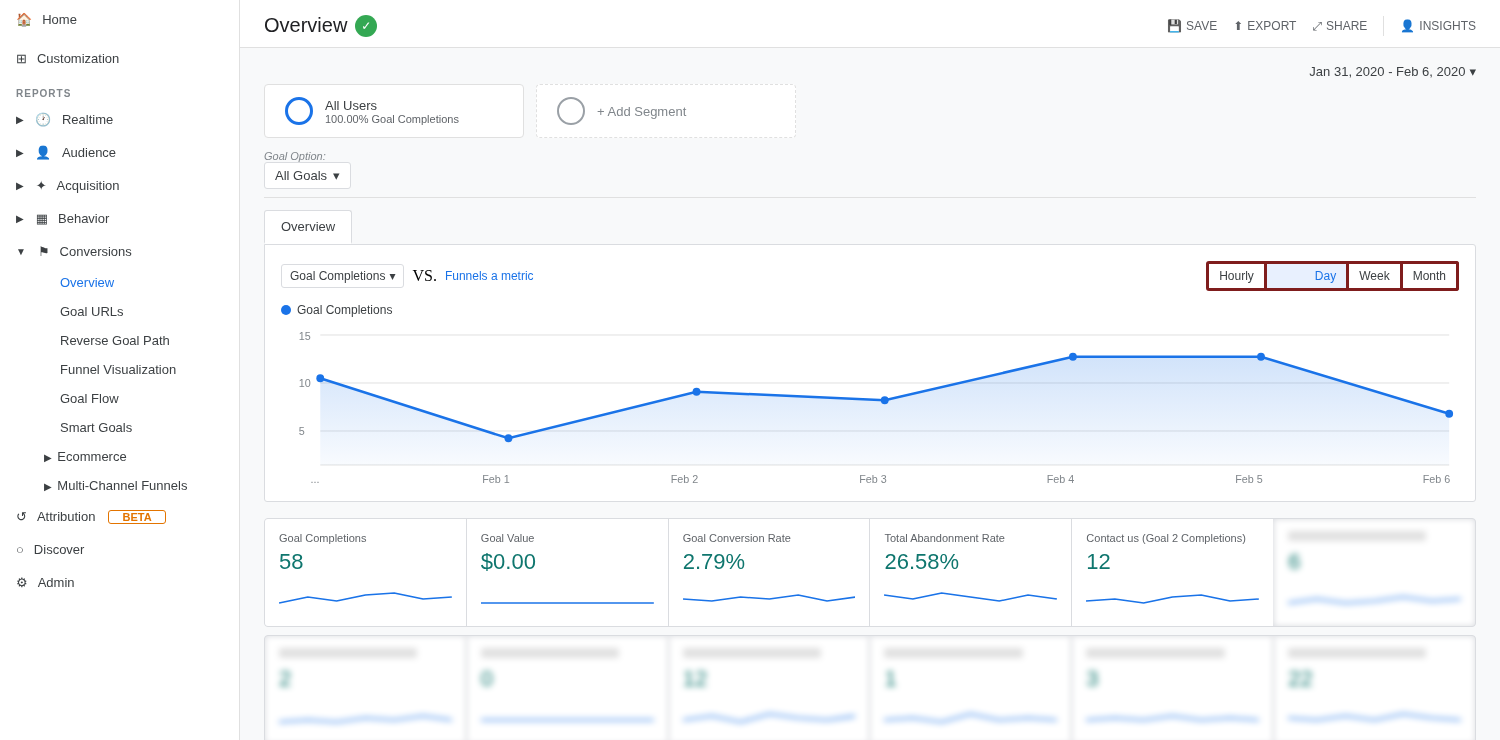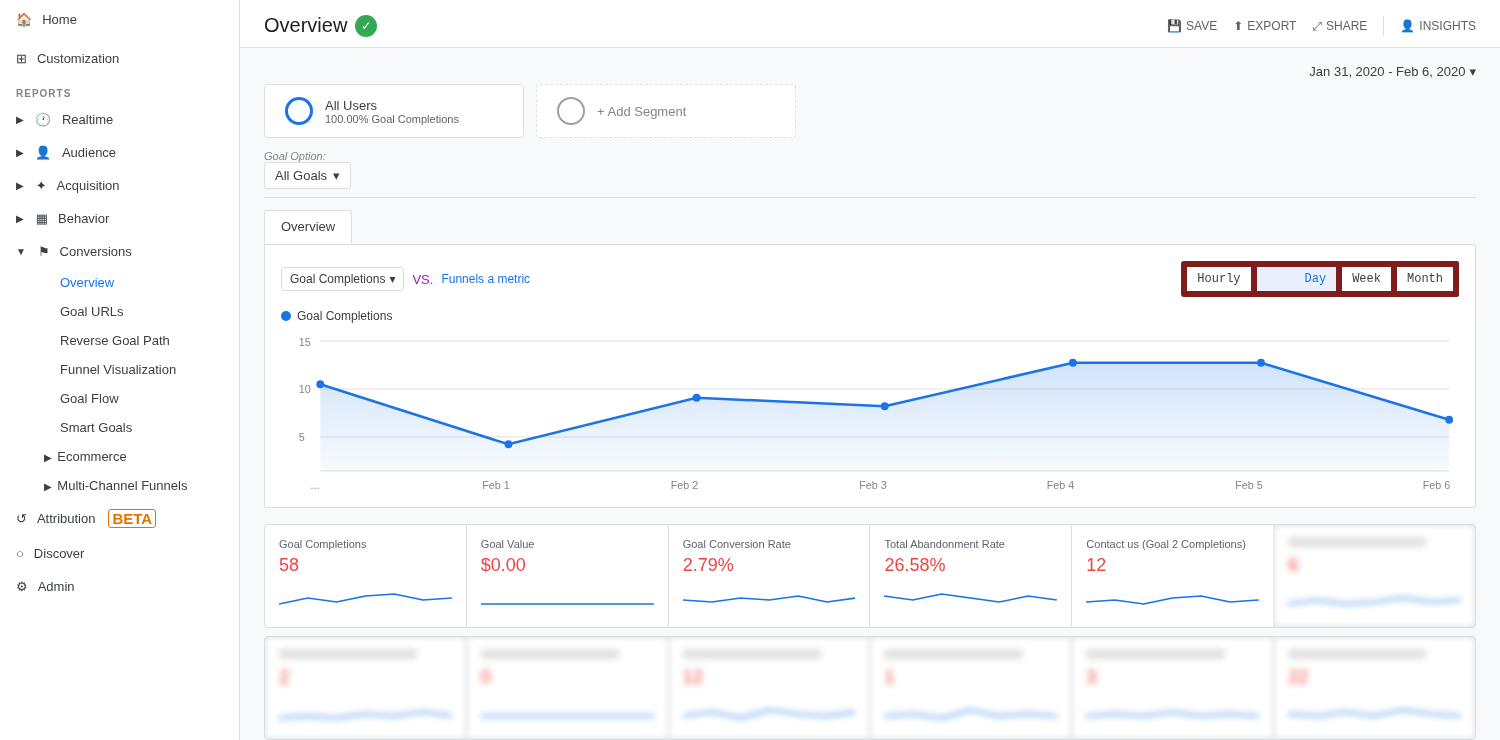--- a/index.html
+++ b/index.html
@@ -218,34 +218,33 @@
       display: inline-flex;
       align-items: center;
       gap: 4px;
       border: 1px solid #dadce0;
       border-radius: 3px;
       padding: 4px 8px;
       font-size: 12px;
       cursor: pointer;
       background: #fff;
     }
-    .vs-text { font-size: 13px; color: #a21caf; }
+    .vs-text { font-size: 16px; color: #000000; font-family: Liberation Serif, serif; }
     .select-metric-link { font-size: 12px; color: #1a73e8; cursor: pointer; }
     .time-buttons {
       display: flex;
       gap: 0;
     }
     .time-btn {
       padding: 5px 10px;
       font-size: 12px;
-      border: 6px solid #7f1d1d;
-      background: #fff;
-      cursor: pointer;
-      color: #3c4043;
-      font-family: Liberation Mono, monospace;
+      border: 3px solid #7f1d1d;
+      background: #fff;
+      cursor: pointer;
+      color: #3c4043;
     }
     .time-btn:first-child { border-radius: 3px 0 0 3px; }
     .time-btn:last-child { border-radius: 0 3px 3px 0; }
     .time-btn + .time-btn { border-left: none; }
     .time-btn.active { background: #e8f0fe; color: #1a73e8; font-weight: 500; padding-left: 48px; }
 
     .chart-legend {
       display: flex;
       align-items: center;
       gap: 6px;
@@ -281,47 +280,47 @@
       padding: 12px 14px;
       min-height: 100px;
     }
     .stat-label {
       font-size: 11px;
       color: #5f6368;
       margin-bottom: 4px;
       line-height: 1.3;
     }
     .stat-value {
-      font-size: 18px;
+      font-size: 22px;
       font-weight: 400;
-      color: #ef4444;
+      color: #0f766e;
     }
     .mini-chart { width: 100%; height: 36px; }
     .stat-card.blurred { filter: blur(3px); pointer-events: none; }
 
     
     .green-check {
       display: inline-flex;
       align-items: center;
       justify-content: center;
       width: 22px; height: 22px;
       border-radius: 50%;
       background: #34a853;
       color: #fff;
       font-size: 12px;
     }
 
     
     .beta-badge {
-      font-size: 15px;
+      font-size: 11px;
       font-weight: 700;
       color: #e37400;
       border: 1px solid #e37400;
       border-radius: 3px;
-      padding: 0 3px;
+      padding: 0 13px;
       margin-left: 3px;
       vertical-align: middle;
     }
   </style>
 </head>
 <body>
 
 <div class="sidebar">
   <div class="sidebar-top-item">
     <span>🏠</span>

